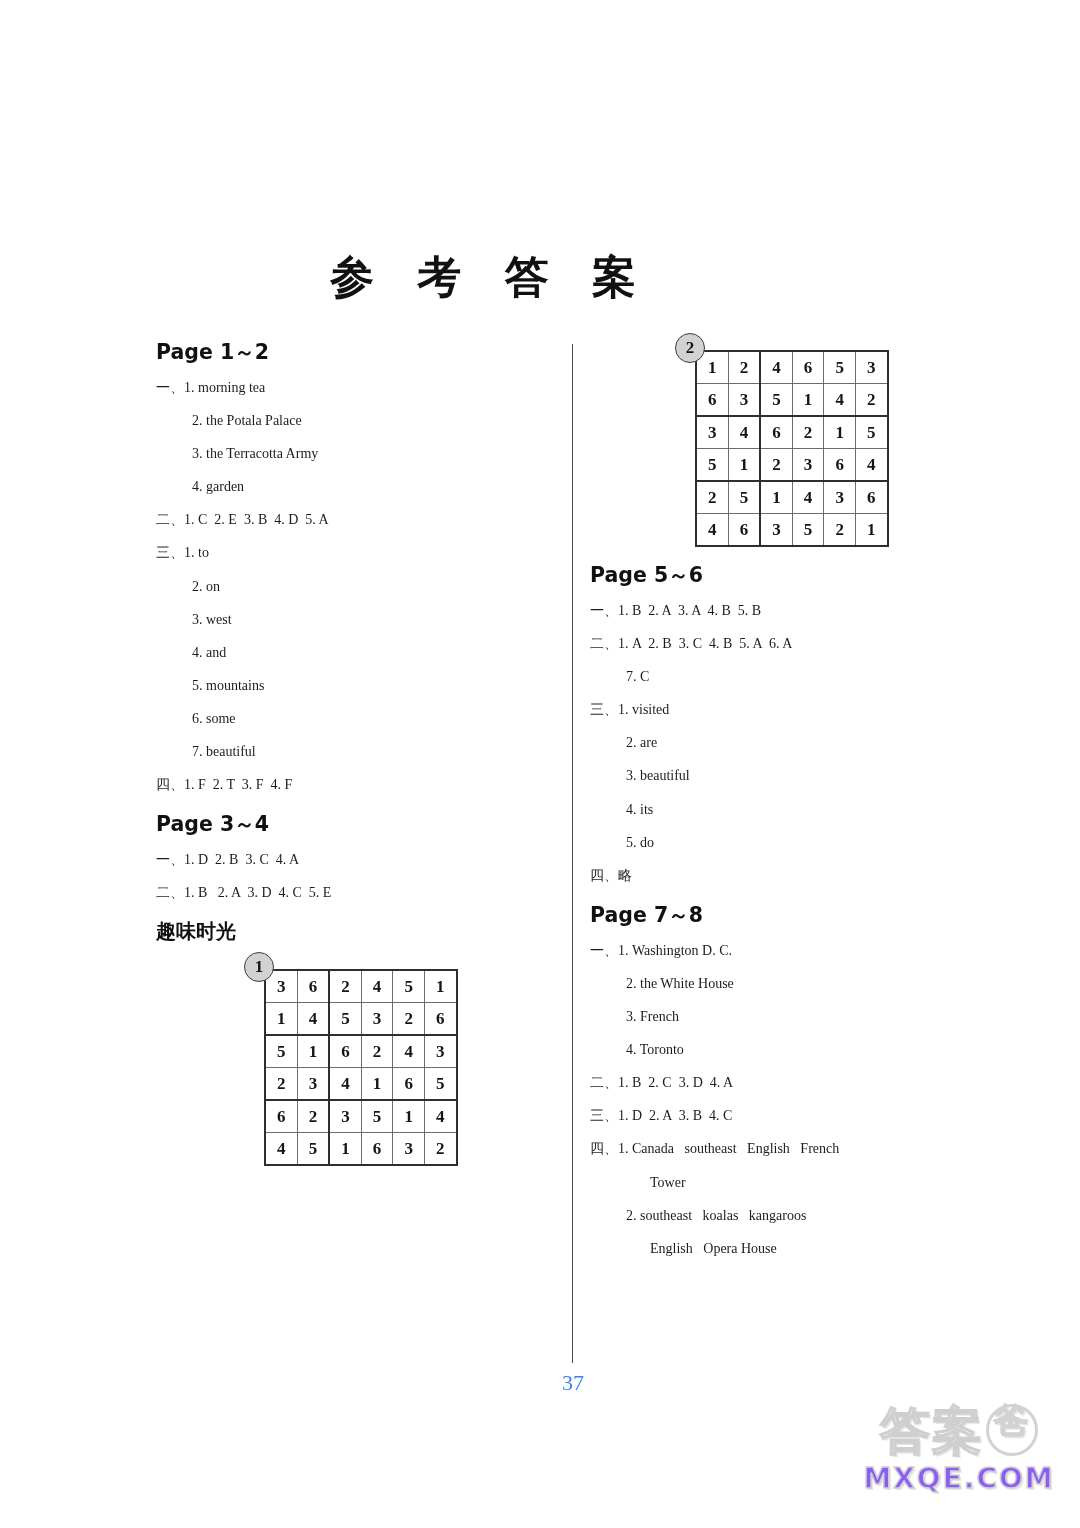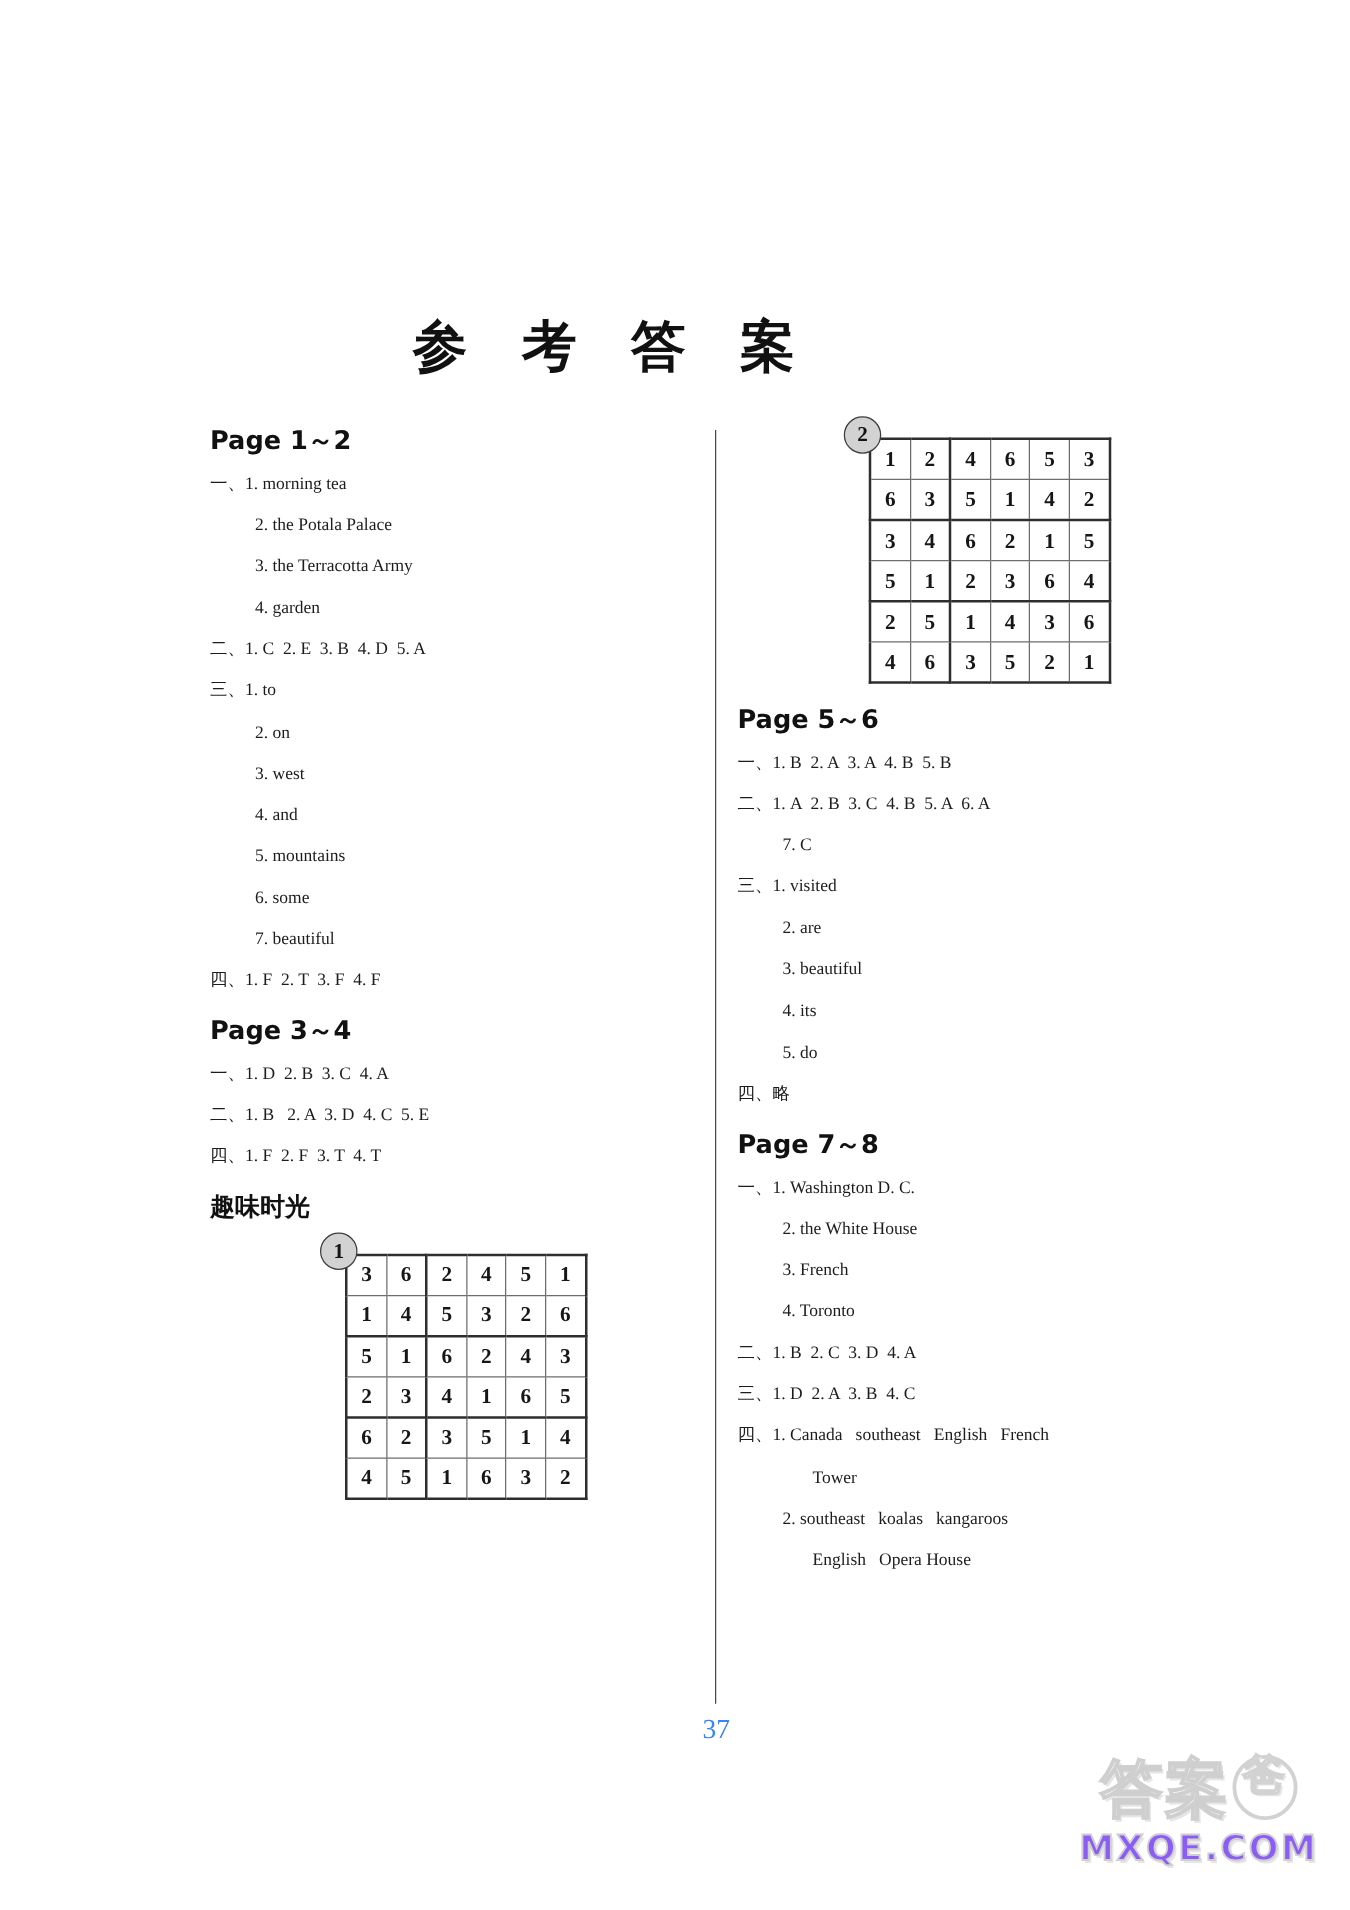--- a/index.html
+++ b/index.html
@@ -40,21 +40,21 @@
     width: 1px;
     height: 1019px;
     background: #4a4a4a;
   }
 
   
   .column {
     position: absolute;
     top: 338px;
   }
-  .col-left  { left: 168px; width: 390px; }
+  .col-left  { left: 156px; width: 390px; }
   .col-right { left: 590px; width: 420px; }
 
   
   .page-head {
     font-family: "DejaVu Sans", sans-serif;
     font-weight: bold;
     font-size: 20.5px;
     margin: 0 0 14px 0;
     letter-spacing: 0px;
     color: #111;
@@ -218,21 +218,20 @@
     <div class="ans-line indent">5. mountains</div>
     <div class="ans-line indent">6. some</div>
     <div class="ans-line indent">7. beautiful</div>
     <div class="ans-line">四、1. F  2. T  3. F  4. F</div>
   </div>
 
   <div>
     <div class="page-head">Page 3～4</div>
     <div class="ans-line">一、1. D  2. B  3. C  4. A</div>
     <div class="ans-line">二、1. B   2. A  3. D  4. C  5. E</div>
-    <div class="ans-line">四、1. F  2. F  3. T  4. T</div>
   </div>
 
   <div class="cn-head">趣味时光</div>
 
   <div class="grid-wrap g1">
     <div class="grid-badge">1</div>
     <table class="sudoku">
       <tbody>
           <tr>
             <td>3</td>

